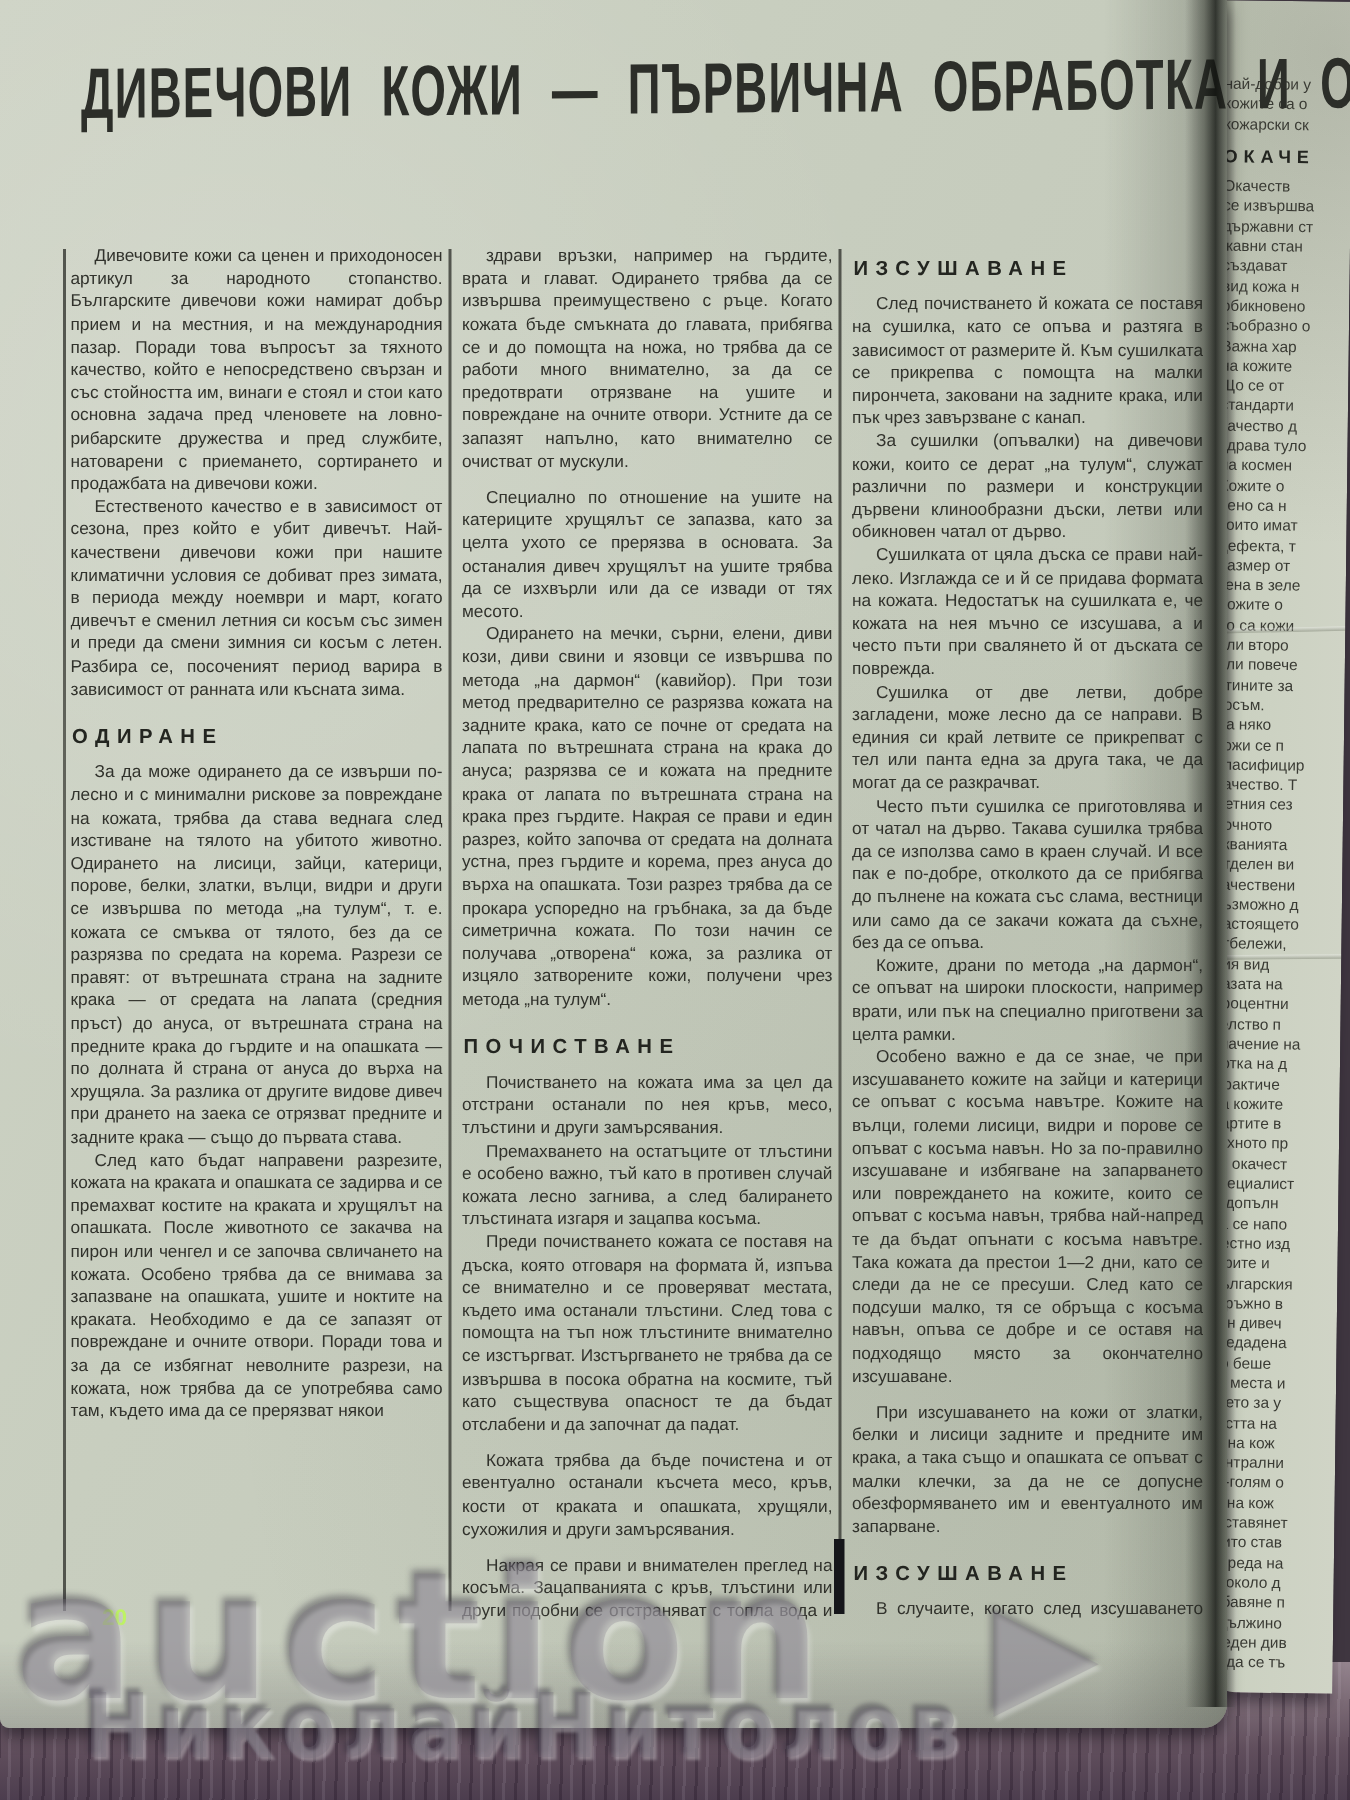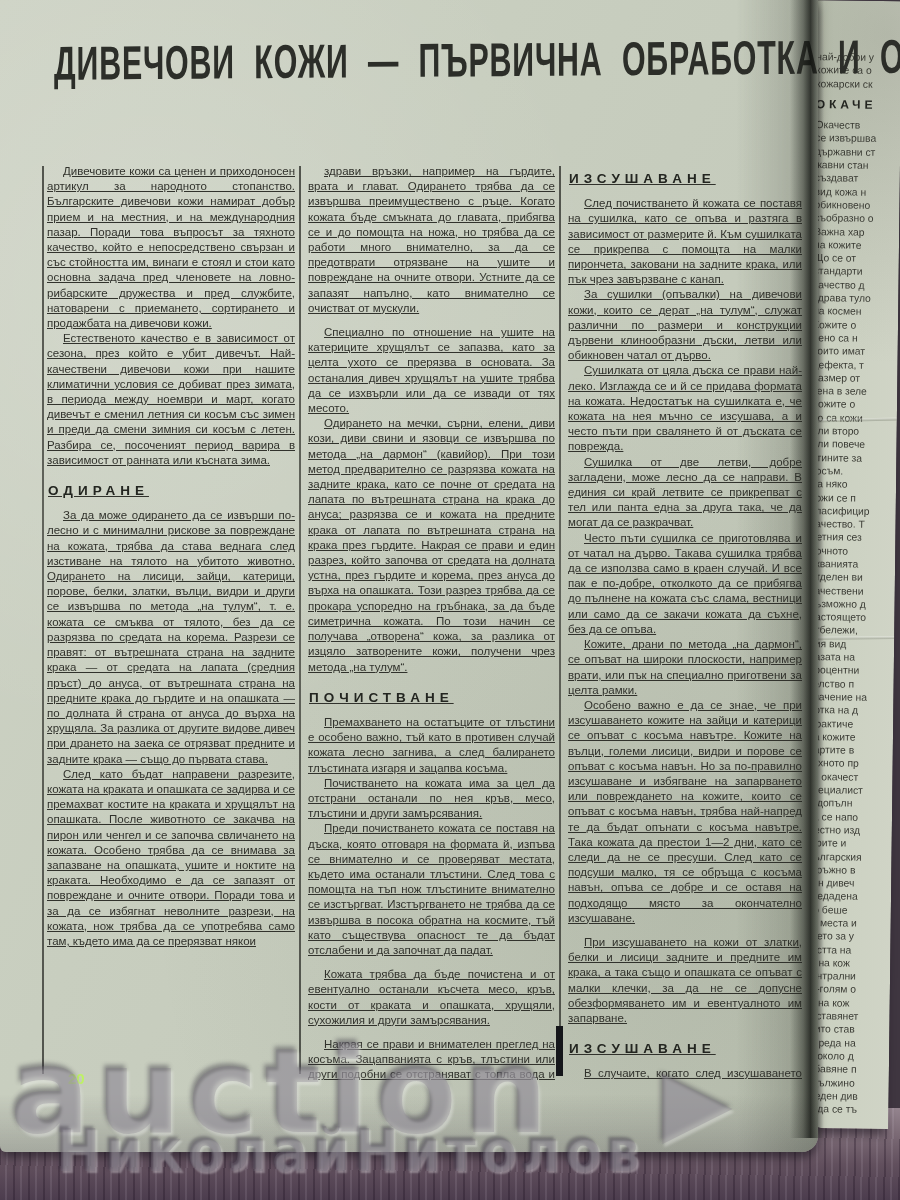--- a/index.html
+++ b/index.html
@@ -45,21 +45,21 @@
       rgba(14,16,13,.75) 60%,rgba(28,31,26,.35) 80%,rgba(28,31,26,0) 100%);}
 
   
   .masthead{position:absolute;left:54px;top:42px;width:745px;z-index:3;}
   .title{font-weight:bold;font-size:39px;color:#2c2e29;white-space:nowrap;
     letter-spacing:1px;word-spacing:13px;
     transform:scale(.78,1.22) rotate(-.3deg);transform-origin:0 50%;}
 
   
   .col{position:absolute;top:164px;z-index:3;color:#31322c;font-size:11.5px;line-height:15.2px;
-    text-align:justify;height:916px;overflow:hidden;text-decoration:underline;}
+    text-align:justify;height:916px;overflow:hidden;}
   .col-1{left:47px;width:248px;}
   .col-2{left:308px;width:247px;}
   .col-3{left:568px;width:234px;}
   .para{text-indent:16px;}
   .para.gap{margin-top:9px;}
   .h{font-weight:bold;letter-spacing:5px;font-size:13.5px;margin:15px 0 10px 1px;
     color:#232520;text-indent:0;text-align:left;}
   .col .h:first-child{margin-top:7px;}
 
   
@@ -198,22 +198,22 @@
       <div class="para">Естественото качество е в зависимост от сезона, през който е убит дивечът. Най-качествени дивечови кожи при нашите климатични условия се добиват през зимата, в периода между ноември и март, когато дивечът е сменил летния си косъм със зимен и преди да смени зимния си косъм с летен. Разбира се, посоченият период варира в зависимост от ранната или късната зима.</div>
       <div class="h">ОДИРАНЕ</div>
       <div class="para">За да може одирането да се извърши по-лесно и с минимални рискове за повреждане на кожата, трябва да става веднага след изстиване на тялото на убитото животно. Одирането на лисици, зайци, катерици, порове, белки, златки, вълци, видри и други се извършва по метода „на тулум“, т. е. кожата се смъква от тялото, без да се разрязва по средата на корема. Разрези се правят: от вътрешната страна на задните крака — от средата на лапата (средния пръст) до ануса, от вътрешната страна на предните крака до гърдите и на опашката — по долната й страна от ануса до върха на хрущяла. За разлика от другите видове дивеч при дрането на заека се отрязват предните и задните крака — също до първата става.</div>
       <div class="para">След като бъдат направени разрезите, кожата на краката и опашката се задирва и се премахват костите на краката и хрущялът на опашката. После животното се закачва на пирон или ченгел и се започва свличането на кожата. Особено трябва да се внимава за запазване на опашката, ушите и ноктите на краката. Необходимо е да се запазят от повреждане и очните отвори. Поради това и за да се избягнат неволните разрези, на кожата, нож трябва да се употребява само там, където има да се прерязват някои</div>
     </div>
   <div class="col col-2">
       <div class="para">здрави връзки, например на гърдите, врата и глават. Одирането трябва да се извършва преимуществено с ръце. Когато кожата бъде смъкната до главата, прибягва се и до помощта на ножа, но трябва да се работи много внимателно, за да се предотврати отрязване на ушите и повреждане на очните отвори. Устните да се запазят напълно, като внимателно се очистват от мускули.</div>
       <div class="para gap">Специално по отношение на ушите на катериците хрущялът се запазва, като за целта ухото се прерязва в основата. За останалия дивеч хрущялът на ушите трябва да се изхвърли или да се извади от тях месото.</div>
       <div class="para">Одирането на мечки, сърни, елени, диви кози, диви свини и язовци се извършва по метода „на дармон“ (кавийор). При този метод предварително се разрязва кожата на задните крака, като се почне от средата на лапата по вътрешната страна на крака до ануса; разрязва се и кожата на предните крака от лапата по вътрешната страна на крака през гърдите. Накрая се прави и един разрез, който започва от средата на долната устна, през гърдите и корема, през ануса до върха на опашката. Този разрез трябва да се прокара успоредно на гръбнака, за да бъде симетрична кожата. По този начин се получава „отворена“ кожа, за разлика от изцяло затворените кожи, получени чрез метода „на тулум“.</div>
       <div class="h">ПОЧИСТВАНЕ</div>
+      <div class="para">Почистването на кожата има за цел да отстрани останали по нея кръв, месо, тлъстини и други замърсявания.</div>
       <div class="para">Премахването на остатъците от тлъстини е особено важно, тъй като в противен случай кожата лесно загнива, а след балирането тлъстината изгаря и зацапва косъма.</div>
-      <div class="para">Почистването на кожата има за цел да отстрани останали по нея кръв, месо, тлъстини и други замърсявания.</div>
       <div class="para">Преди почистването кожата се поставя на дъска, която отговаря на формата й, изпъва се внимателно и се проверяват местата, където има останали тлъстини. След това с помощта на тъп нож тлъстините внимателно се изстъргват. Изстъргването не трябва да се извършва в посока обратна на космите, тъй като съществува опасност те да бъдат отслабени и да започнат да падат.</div>
       <div class="para gap">Кожата трябва да бъде почистена и от евентуално останали късчета месо, кръв, кости от краката и опашката, хрущяли, сухожилия и други замърсявания.</div>
       <div class="para gap">Накрая се прави и внимателен преглед на косъма. Зацапванията с кръв, тлъстини или други подобни се отстраняват с топла вода и парче памук или чист парцал. След като започне да тече чиста вода, косъмът се сресва с гребен и се оставя да изсъхне.</div>
     </div>
   <div class="col col-3">
       <div class="h">ИЗСУШАВАНЕ</div>
       <div class="para">След почистването й кожата се поставя на сушилка, като се опъва и разтяга в зависимост от размерите й. Към сушилката се прикрепва с помощта на малки пирончета, заковани на задните крака, или пък чрез завързване с канап.</div>
       <div class="para">За сушилки (опъвалки) на дивечови кожи, които се дерат „на тулум“, служат различни по размери и конструкции дървени клинообразни дъски, летви или обикновен чатал от дърво.</div>
       <div class="para">Сушилката от цяла дъска се прави най-леко. Изглажда се и й се придава формата на кожата. Недостатък на сушилката е, че кожата на нея мъчно се изсушава, а и често пъти при свалянето й от дъската се поврежда.</div>
       <div class="para">Сушилка от две летви, добре загладени, може лесно да се направи. В единия си край летвите се прикрепват с тел или панта една за друга така, че да могат да се разкрачват.</div>

